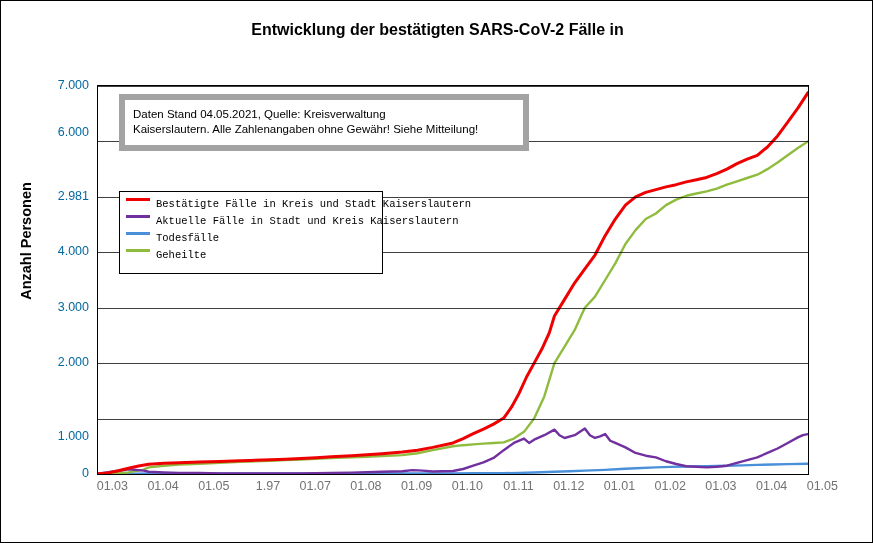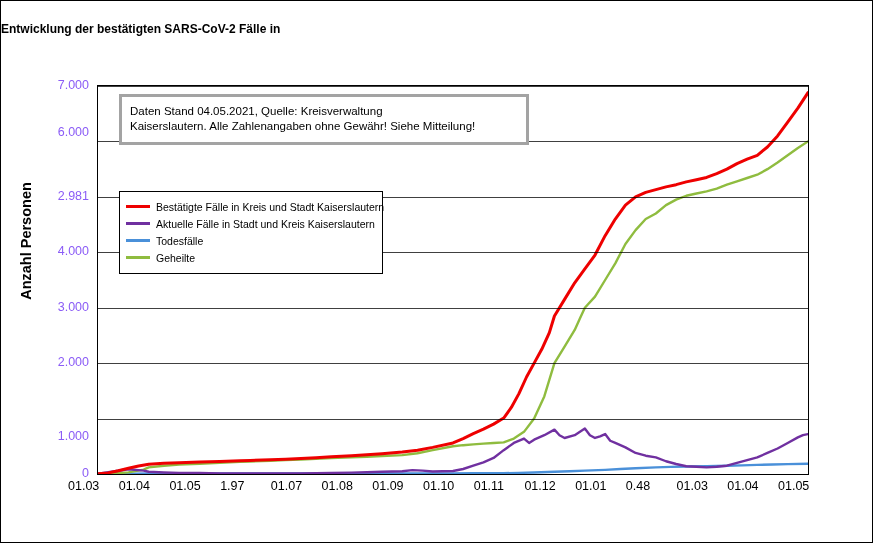--- a/index.html
+++ b/index.html
@@ -17,21 +17,22 @@
     box-sizing: border-box;
     border: 1px solid #000000;
     background: #ffffff;
     overflow: hidden;
   }
   #chart-title {
     position: absolute;
     left: 0;
     top: 18px;
     width: 873px;
-    font-size: 12px;
+    text-align: center;
+    font-size: 16px;
     font-weight: bold;
     color: #000000;
     line-height: 21px;
   }
   #chart-title .line2 {
     display: block;
   }
   
   #plot-area {
     position: absolute;
@@ -56,21 +57,21 @@
     left: 0;
     top: 0;
   }
   
   .ytick {
     position: absolute;
     right: 0;
     width: 86px;
     text-align: right;
     font-size: 12.5px;
-    color: #8b5cf6;
+    color: #0369a1;
     transform: translateY(-8px);
   }
   #y-ticks {
     position: absolute;
     left: 0;
     top: 84px;
     width: 88px;
     height: 390px;
   }
   #y-axis-label {
@@ -89,64 +90,65 @@
     left: 96px;
     top: 478px;
     width: 712px;
     height: 20px;
   }
   .xtick {
     position: absolute;
     top: 0;
     width: 60px;
     margin-left: -30px;
-    text-align: left;
+    text-align: right;
     font-size: 12.5px;
-    color: #000000;
+    color: #737373;
   }
   #x-axis-label {
     position: absolute;
     left: 96px;
     top: 508px;
     width: 712px;
     text-align: left;
     font-size: 20px;
     font-weight: bold;
     color: #000000;
     margin-top: 39px;
   }
   
   #annotation-box {
     position: absolute;
     left: 118px;
     top: 93px;
     width: 410px;
     padding: 7px 8px 8px 8px;
     box-sizing: border-box;
-    border: 3px solid #a3a3a3;
+    border: 6px solid #a3a3a3;
     background: #ffffff;
     font-size: 11.5px;
     color: #000000;
     line-height: 15px;
   }
   
   #legend-box {
     position: absolute;
     left: 118px;
     top: 190px;
     width: 264px;
     padding: 6px 6px 7px 6px;
     box-sizing: border-box;
     border: 1px solid #000000;
     background: #ffffff;
   }
   .legend-row {
     display: flex;
-    align-items: center;
+    align-items: flex-start;
     height: 17px;
+    font-family: Liberation Mono, monospace;
   }
   .legend-swatch {
     width: 24px;
     height: 3px;
     margin-right: 6px;
     flex: 0 0 auto;
   }
   .legend-label {
     font-size: 10.5px;
     color: #000000;
@@ -195,21 +197,21 @@
       <div class="xtick" style="left: 51.7143px;">01.04</div>
       <div class="xtick" style="left: 102.429px;">01.05</div>
       <div class="xtick" style="left: 153.143px;">1.97</div>
       <div class="xtick" style="left: 203.857px;">01.07</div>
       <div class="xtick" style="left: 254.571px;">01.08</div>
       <div class="xtick" style="left: 305.286px;">01.09</div>
       <div class="xtick" style="left: 356px;">01.10</div>
       <div class="xtick" style="left: 406.714px;">01.11</div>
       <div class="xtick" style="left: 457.429px;">01.12</div>
       <div class="xtick" style="left: 508.143px;">01.01</div>
-      <div class="xtick" style="left: 558.857px;">0.48</div>
+      <div class="xtick" style="left: 558.857px;">01.02</div>
       <div class="xtick" style="left: 609.571px;">01.03</div>
       <div class="xtick" style="left: 660.286px;">01.04</div>
       <div class="xtick" style="left: 711px;">01.05</div>
     </div>
   <div id="x-axis-label">Datum</div>
 
   <div id="annotation-box">
     <div>Daten Stand 04.05.2021, Quelle: Kreisverwaltung</div>
     <div>Kaiserslautern. Alle Zahlenangaben ohne Gewähr! Siehe Mitteilung!</div>
   </div>

